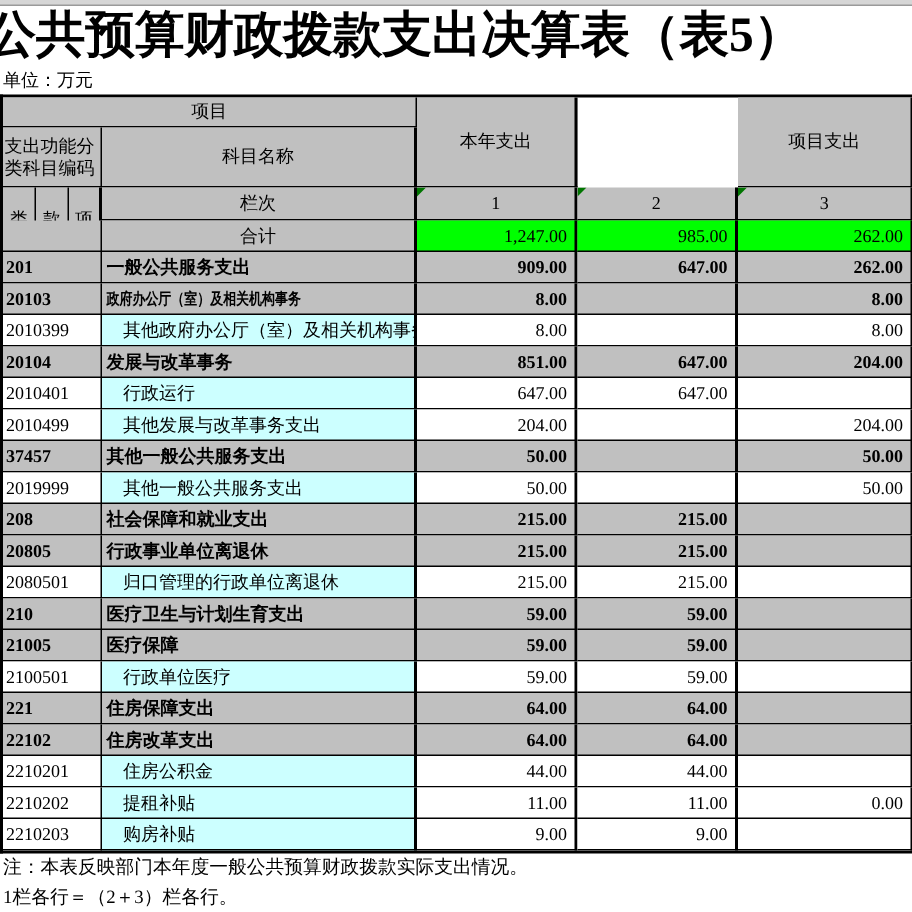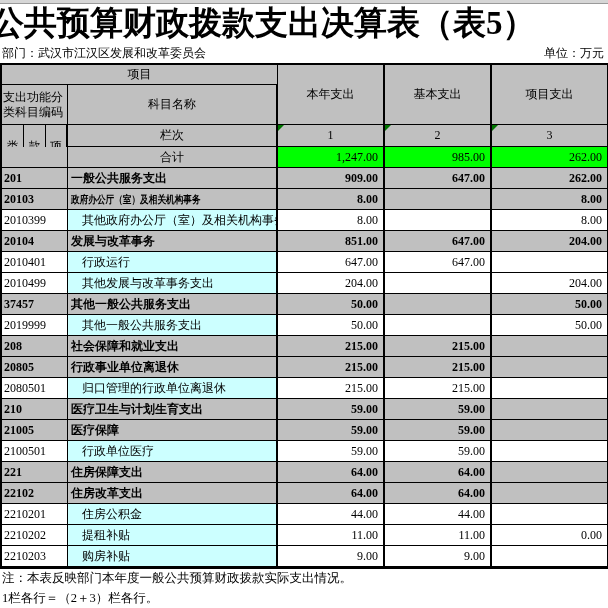--- a/index.html
+++ b/index.html
@@ -37,34 +37,30 @@
   .note1 { top:570px; } .note2 { top:590px; }
 </style>
 </head>
 <body>
 
 <div class="screen">
   <div class="topstrip"></div>
   <div class="title">公共预算财政拨款支出决算表（表5）</div>
 
   <div class="meta">
-    <span>部门：武汉市江汉区发展和改革委员会</span>
     <span class="right">单位：万元</span>
   </div>
 
   <div class="sheet">
 
     <div class="cell g ctr" style="grid-column:1/5;grid-row:1">
         <span>项目</span>
       </div>
     <div class="cell g ctr thick" style="grid-column:5;grid-row:1/3">
         <span>本年支出</span>
-      </div>
-    <div class="cell g ctr thick" style="grid-column:6;grid-row:1/3">
-        <span>基本支出</span>
       </div>
     <div class="cell g ctr" style="grid-column:7;grid-row:1/3">
         <span>项目支出</span>
       </div>
 
     <div class="cell g wrap2" style="grid-column:1/4;grid-row:2">
         <span>支出功能分类科目编码</span>
       </div>
     <div class="cell g ctr thick" style="grid-column:4;grid-row:2">
         <span>科目名称</span>

